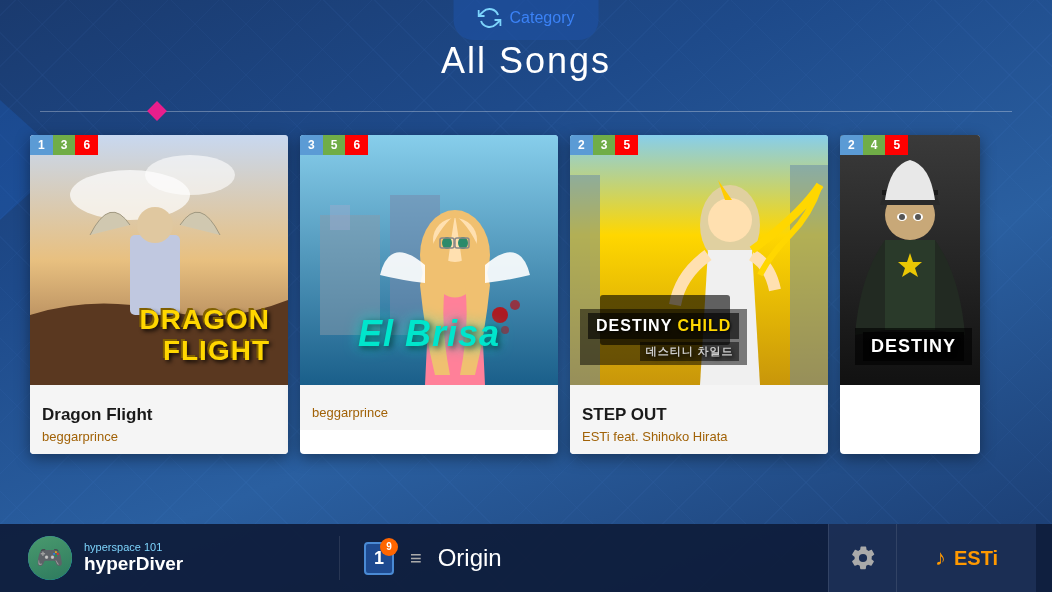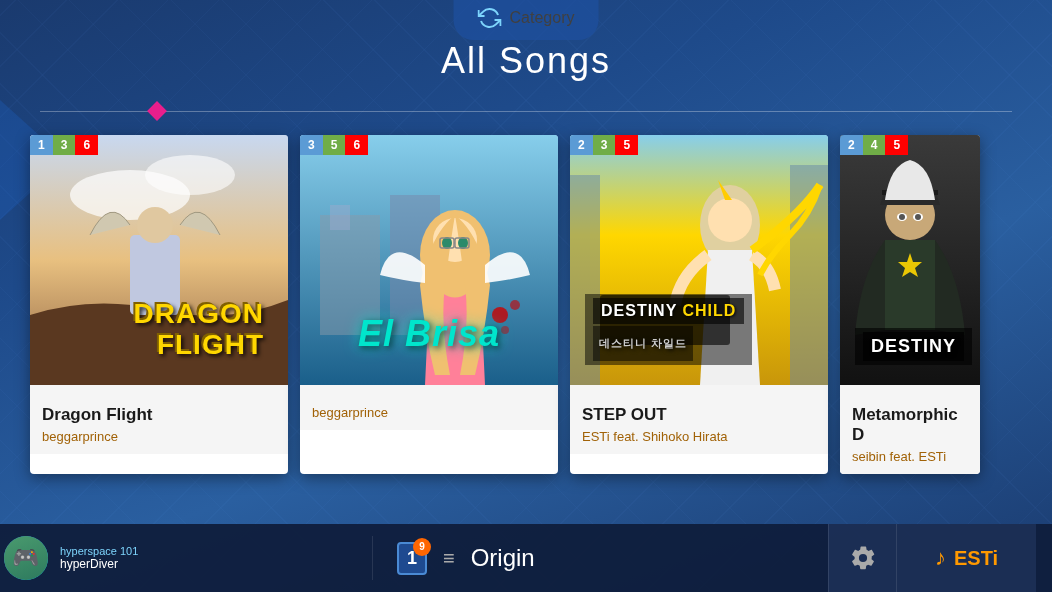--- a/index.html
+++ b/index.html
@@ -38,21 +38,21 @@
       z-index: 10;
     }
 
     .category-icon {
       width: 24px;
       height: 24px;
       color: #7dd4fc;
     }
 
     .category-label {
-      color: #404040;
+      color: #3b82f6;
       font-size: 16px;
       font-weight: 500;
     }
 
     
     .page-title {
       position: absolute;
       top: 40px;
       left: 50%;
       transform: translateX(-50%);
@@ -153,21 +153,21 @@
       text-shadow: 2px 2px 4px rgba(0,0,0,0.8);
     }
 
     
     .card-artwork.dragon {
       background: linear-gradient(180deg, #8b9dc3 0%, #d4a96a 40%, #6b4f3a 100%);
       color: #fff;
       flex-direction: column;
       align-items: flex-end;
       justify-content: flex-end;
-      padding: 16px;
+      padding: 10px;
     }
 
     .card-artwork.dragon .art-title {
       text-align: right;
       font-size: 26px;
       font-weight: 900;
       color: #ffd700;
       text-shadow: -1px -1px 0 #a07000, 1px -1px 0 #a07000, -1px 1px 0 #a07000, 1px 1px 0 #a07000;
       line-height: 1.1;
     }
@@ -252,22 +252,22 @@
       background: rgba(15, 30, 60, 0.95);
       display: flex;
       align-items: center;
       z-index: 20;
     }
 
     .player-section {
       display: flex;
       align-items: center;
       gap: 12px;
-      padding: 0 4px;
-      width: 373px;
+      padding: 0 28px;
+      width: 340px;
       border-right: 1px solid rgba(255,255,255,0.1);
     }
 
     .player-avatar {
       width: 44px;
       height: 44px;
       border-radius: 50%;
       background: linear-gradient(135deg, #3a7bd5, #00d2ff);
       display: flex;
       align-items: center;
@@ -295,22 +295,22 @@
       display: flex;
       flex-direction: column;
     }
 
     .player-level {
       font-size: 11px;
       color: #7dd4fc;
     }
 
     .player-name {
-      font-size: 12px;
-      font-weight: 400;
+      font-size: 19px;
+      font-weight: 700;
       color: #ffffff;
     }
 
     .center-section {
       display: flex;
       align-items: center;
       gap: 16px;
       padding: 0 24px;
       flex: 1;
     }
@@ -566,23 +566,23 @@
           <path d="M155 65 L148 45 L162 65Z" fill="#ffcc00"></path>
 
           <path d="M138 120 Q110 140 105 170" stroke="#ffe0b0" stroke-width="12" fill="none"></path>
           <path d="M182 120 Q200 130 205 155" stroke="#ffe0b0" stroke-width="12" fill="none"></path>
 
           <path d="M182 115 Q230 80 250 50" stroke="#ffd700" stroke-width="8" fill="none"></path>
           <path d="M250 50 Q240 80 220 100 Q200 120 190 140" stroke="#ffd700" stroke-width="6" fill="none"></path>
 
           <rect x="30" y="160" width="130" height="50" fill="rgba(0,0,0,0.6)" rx="3"></rect>
         </svg>
-        <div class="art-title" style="position:relative;z-index:2;text-align:left;margin-bottom:10px;margin-left:5px;">
+        <div class="art-title" style="position:relative;z-index:2;text-align:right;margin-bottom:10px;">
           <span style="display:inline-block;background:rgba(0,0,0,0.6);padding:4px 8px;font-size:16px;font-weight:900;color:white;text-shadow:1px 1px 3px rgba(0,0,0,1);">DESTINY <span style="color:#ffd700;">CHILD</span></span><br>
-          <span style="display:inline-block;margin-top:2px;background:rgba(0,0,0,0.5);padding:10px 6px;font-size:11px;color:#ccc;">데스티니 차일드</span>
+          <span style="display:inline-block;margin-top:2px;background:rgba(0,0,0,0.5);padding:2px 6px;font-size:11px;color:#ccc;font-family:Liberation Serif, serif;">데스티니 차일드</span>
         </div>
       </div>
     </div>
     <div class="card-info">
       <div class="song-title">STEP OUT</div>
       <div class="song-artist">ESTi feat. Shihoko Hirata</div>
     </div>
   </div>
 
   <div class="song-card partial">
@@ -619,24 +619,20 @@
           <ellipse cx="62" cy="82" rx="3" ry="3" fill="#555"></ellipse>
           <ellipse cx="78" cy="82" rx="3" ry="3" fill="#555"></ellipse>
 
           <path d="M45 65 Q50 30 70 25 Q90 30 95 65" fill="#e8e8e8"></path>
         </svg>
         <div class="art-title" style="position:relative;z-index:2;text-align:left;margin-bottom:10px;margin-left:5px;">
           <span style="display:inline-block;background:rgba(0,0,0,0.7);padding:4px 8px;font-size:18px;font-weight:900;color:white;">DESTINY</span>
         </div>
       </div>
     </div>
-    <div class="card-info">
-      <div class="song-title">Metamorphic D</div>
-      <div class="song-artist">seibin feat. ESTi</div>
-    </div>
   </div>
 
 </div>
 
 <div class="bottom-bar">
 
   <div class="player-section">
     <div class="player-avatar">
       <div class="avatar-img"></div>
     </div>

